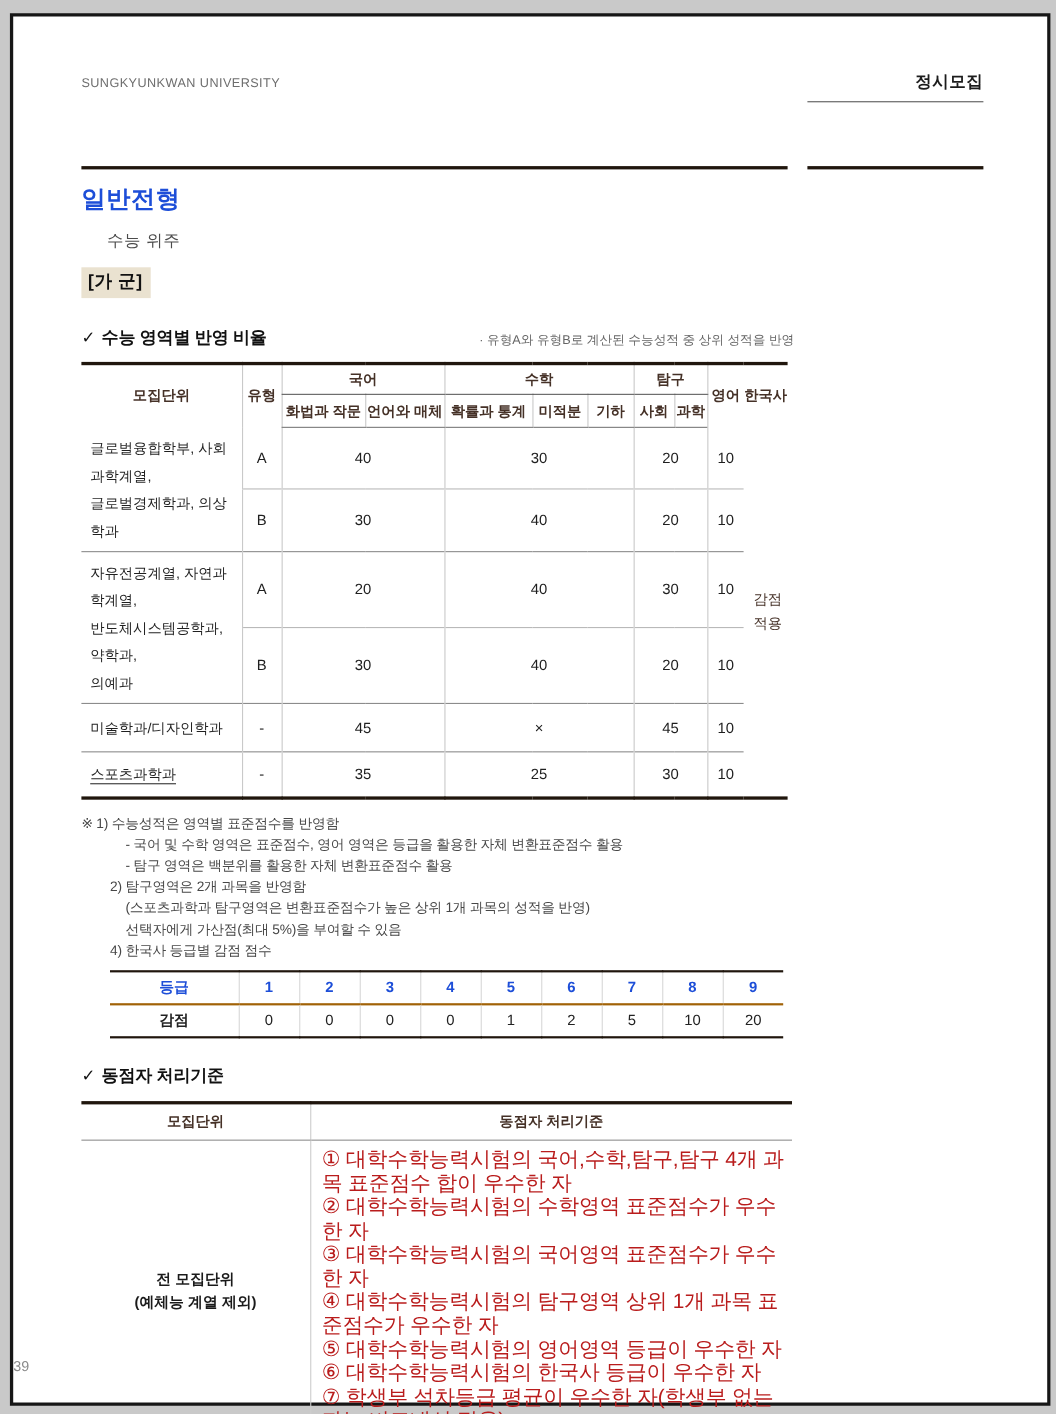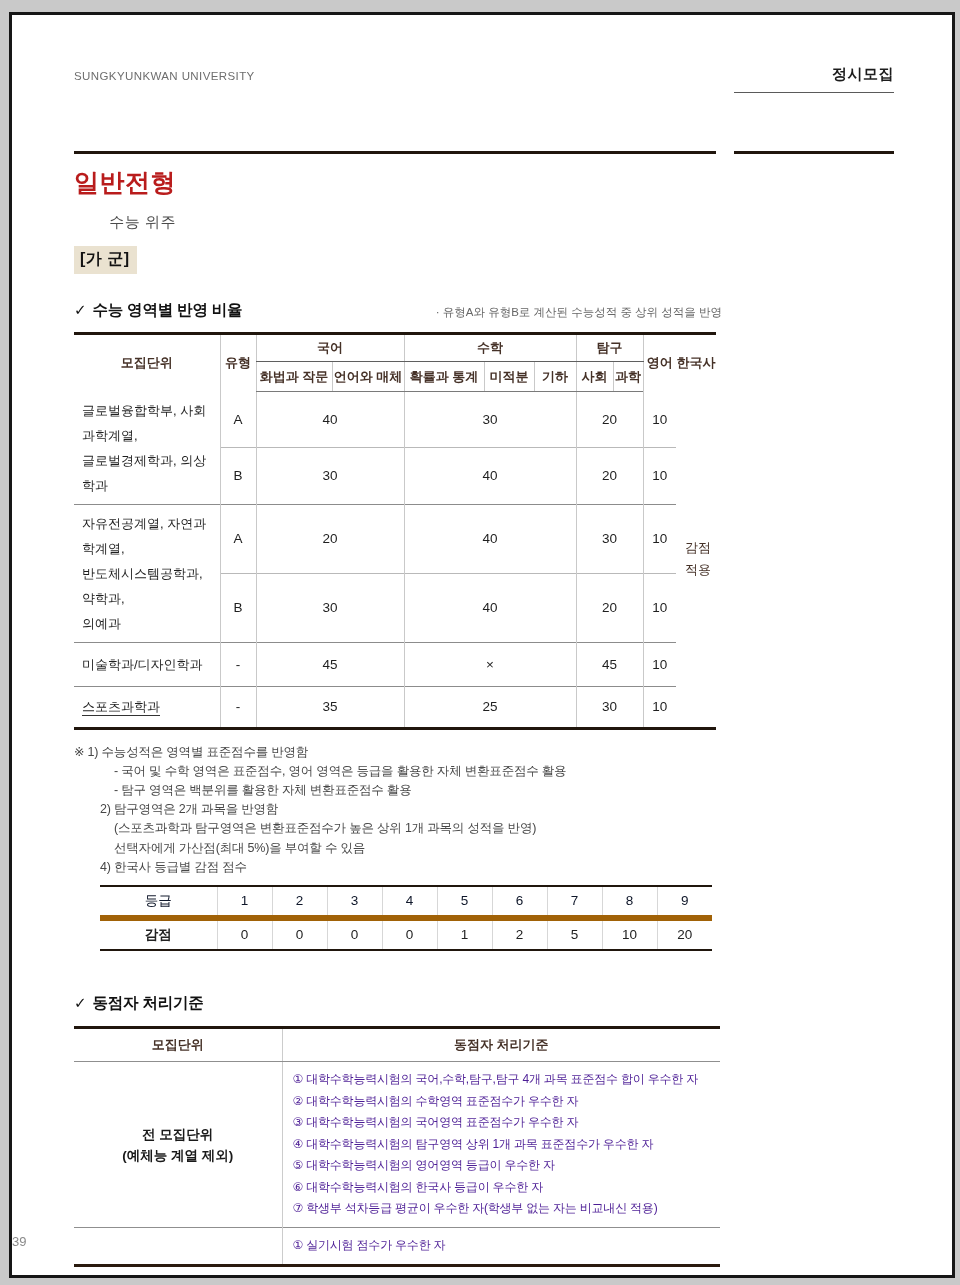--- a/index.html
+++ b/index.html
@@ -28,21 +28,21 @@
   .corner-label { font-size: 15px; font-weight: 700; color: #1c1c1c; letter-spacing: 0.5px; }
   .corner-underline { width: 160px; height: 1px; background: #5a5a5a; margin-top: 8px; }
   
   .rule-row { display: flex; margin-top: 44px; }
   .rule-left { width: 642px; height: 3px; background: #20160d; }
   .rule-right { width: 160px; height: 3px; background: #20160d; margin-left: auto; }
   
   .title-row { display: flex; justify-content: space-between; margin-top: 12px; }
   .page-title { font-size: 20px; font-weight: 700; color: #2a2a2a; letter-spacing: -0.3px; padding-top: 4px; }
   .right-col { text-align: right; }
-  .track-title { font-size: 25px; font-weight: 800; color: #b91c1c; letter-spacing: 0.5px; }
+  .track-title { font-size: 22px; font-weight: 800; color: #1d4ed8; letter-spacing: 0.5px; }
   .track-sub { font-size: 15px; color: #4b4b4b; margin-top: 14px; letter-spacing: 0.5px; }
   
   .group-badge {
     display: inline-block; margin-top: 14px;
     background: #eae2d0; color: #121212;
     font-size: 16px; font-weight: 800; letter-spacing: 0.5px;
     padding: 3px 7px 4px 6px;
   }
   
   .sec-head { display: flex; justify-content: space-between; align-items: flex-end; width: 648px; margin-top: 26px; }
@@ -75,33 +75,33 @@
   
   .notes { margin-top: 13px; font-size: 12.5px; color: #474747; }
   .note-line { line-height: 19.2px; letter-spacing: -0.2px; }
   .ind0 { margin-left: 0; }
   .ind1 { margin-left: 26px; }
   .ind2 { margin-left: 40px; }
   
   .grade-table { width: 612px; margin-left: 26px; margin-top: 8px; border-top: 2.5px solid #20160d; border-bottom: 2.5px solid #20160d; }
   .grade-table td { text-align: center; height: 26px; }
   .grade-table td + td { border-left: 1px solid #d7d7d7; }
-  .grade-table tr.gt-head td { font-size: 13.5px; font-weight: 400; color: #0f172a; border-bottom: 6px solid #a16207; }
+  .grade-table tr.gt-head td { font-size: 13.5px; font-weight: 700; color: #1d4ed8; border-bottom: 2px solid #a16207; }
   .grade-table tr.gt-val td { font-size: 13.5px; color: #222; }
   .grade-table td.gt-label { font-weight: 800; color: #39291f; font-size: 13.5px; }
   
-  .tb-head { margin-top: 42px; }
+  .tb-head { margin-top: 24px; }
   .tiebreak-table { width: 646px; margin-top: 12px; border-top: 3px solid #20160d; border-bottom: 3px solid #2a1a0e; }
   .tiebreak-table th { height: 30px; font-size: 13px; font-weight: 700; color: #453127; text-align: center; border-bottom: 1px solid #8f8f8f; }
   .tiebreak-table th + th, .tiebreak-table td + td { border-left: 1px solid #cccccc; }
   .tiebreak-table td { vertical-align: middle; }
   .tiebreak-table tr + tr td { border-top: 1px solid #8f8f8f; }
   .tb-unit { text-align: center; font-size: 13.5px; font-weight: 700; color: #1a1a1a; line-height: 21px; }
   .tb-items { padding: 7px 4px 7px 10px; }
-  .tb-item { font-size: 12px; color: #4c1d95; line-height: 21.6px; letter-spacing: -0.2px; }
+  .tb-item { font-size: 19px; color: #b91c1c; line-height: 21.6px; letter-spacing: -0.2px; }
   
   .page-number { position: absolute; bottom: 26px; left: 0; width: 100%; text-align: left; font-size: 13px; color: #8a8a8a; }
 </style>
 </head>
 <body>
 
 <div class="page-frame">
   <div class="content">
 
     <div class="top-row">

